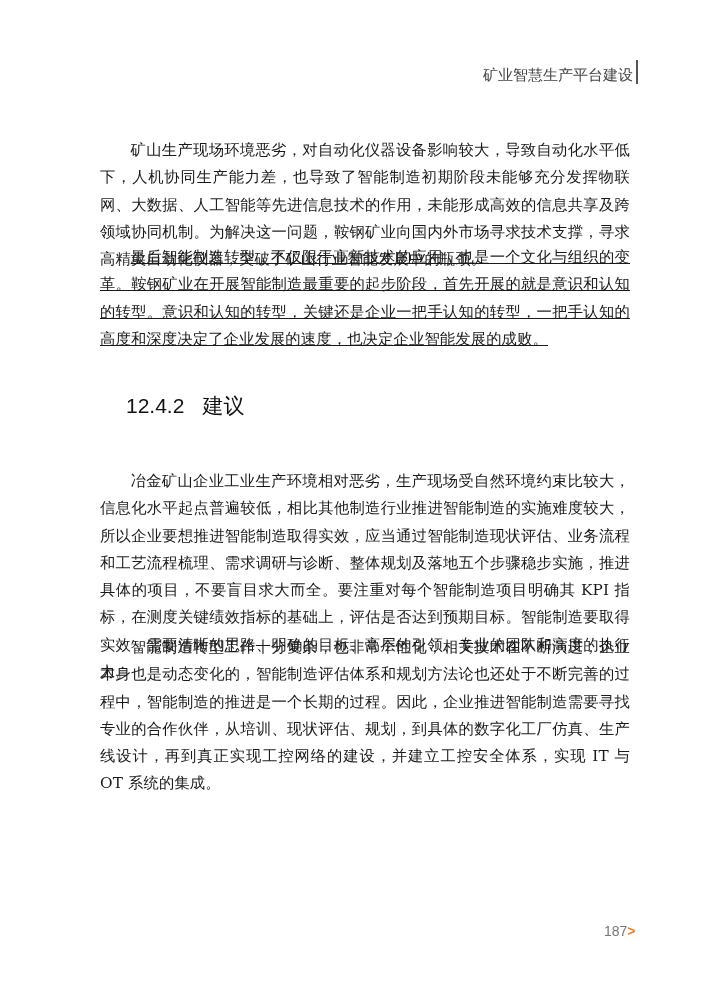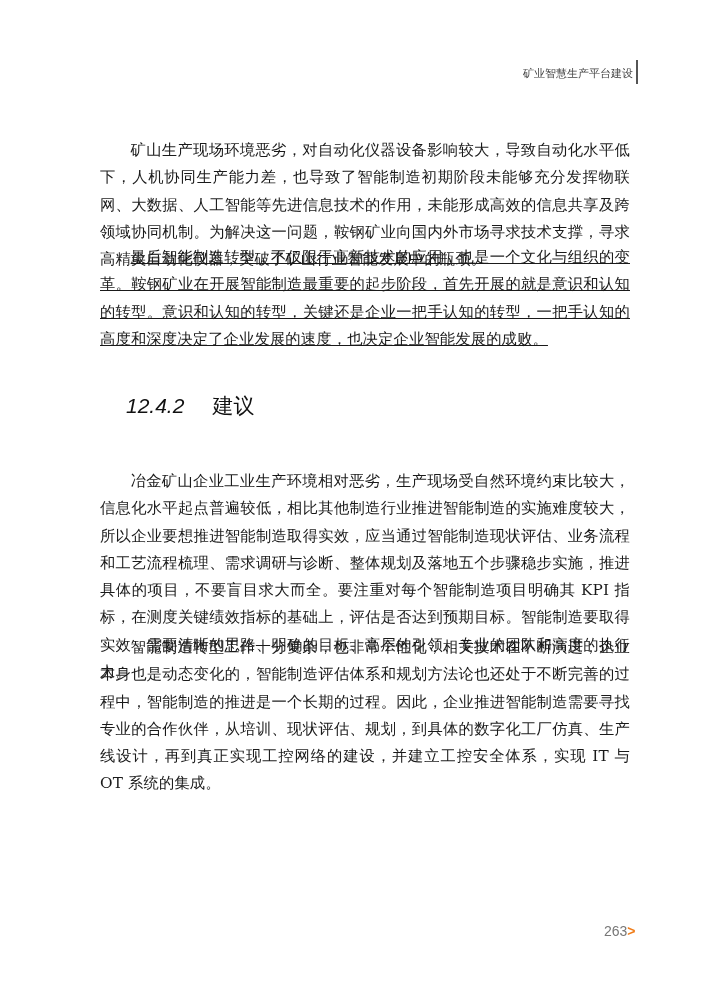--- a/index.html
+++ b/index.html
@@ -1,35 +1,35 @@
 <!DOCTYPE html>
 <html><head>
 <meta charset="utf-8">
 <style>
   html, body { margin:0; padding:0; background:#ffffff; }
   body { width:721px; height:1005px; position:relative; overflow:hidden; }
-  .header { position:absolute; top:66px; right:88px; font-family:Liberation Mono, monospace; font-size:11px; color:#444; }
+  .header { position:absolute; top:66px; right:88px; font-family:Liberation Mono, monospace; font-size:15px; color:#444; }
   .header-bar { position:absolute; top:60px; left:636px; width:2px; height:24px; background:#555; }
   .para { position:absolute; left:100px; width:530px; font-family:"DejaVu Serif", serif; font-size:15.3px; line-height:27.3px; color:#1a1a1a; text-align:justify; text-indent:2em; margin:0; letter-spacing:0.15px; }
   .heading { position:absolute; left:126px; top:392px; font-family:"Liberation Sans", sans-serif; font-size:21px; color:#111; }
-  .heading .num { margin-right:28px;font-style:italic; }
+  .heading .num { margin-right:18px; }
   .pageno { position:absolute; top:923px; left:604px; font-family:"Liberation Sans", sans-serif; font-size:14px; color:#777; }
   .pageno .arrow { color:#f07d1a; font-weight:bold; }
 </style>
 </head>
 <body>
 
 <div class="header">矿业智慧生产平台建设</div>
 <div class="header-bar"></div>
 
 <p class="para" style="top:114px;margin-top:23px;">矿山生产现场环境恶劣，对自动化仪器设备影响较大，导致自动化水平低下，人机协同生产能力差，也导致了智能制造初期阶段未能够充分发挥物联网、大数据、人工智能等先进信息技术的作用，未能形成高效的信息共享及跨领域协同机制。为解决这一问题，鞍钢矿业向国内外市场寻求技术支撑，寻求高精尖自动化仪器，突破了矿山行业智能发展中的瓶颈。</p>
 <p class="para" style="top:244px;text-decoration:underline;">最后智能制造转型，不仅限于高新技术的应用，也是一个文化与组织的变革。鞍钢矿业在开展智能制造最重要的起步阶段，首先开展的就是意识和认知的转型。意识和认知的转型，关键还是企业一把手认知的转型，一把手认知的高度和深度决定了企业发展的速度，也决定企业智能发展的成败。</p>
 
 <div class="heading">
   <span class="num">12.4.2</span><span>建议</span>
 </div>
 
 <p class="para" style="top:444px;margin-top:24px;">冶金矿山企业工业生产环境相对恶劣，生产现场受自然环境约束比较大，信息化水平起点普遍较低，相比其他制造行业推进智能制造的实施难度较大，所以企业要想推进智能制造取得实效，应当通过智能制造现状评估、业务流程和工艺流程梳理、需求调研与诊断、整体规划及落地五个步骤稳步实施，推进具体的项目，不要盲目求大而全。要注重对每个智能制造项目明确其 KPI 指标，在测度关键绩效指标的基础上，评估是否达到预期目标。智能制造要取得实效，需要清晰的思路、明确的目标、高层的引领、专业的团队和高度的执行力。</p>
 <p class="para" style="top:634px;">智能制造转型工作十分复杂，也非常个性化，相关技术在不断演进，企业本身也是动态变化的，智能制造评估体系和规划方法论也还处于不断完善的过程中，智能制造的推进是一个长期的过程。因此，企业推进智能制造需要寻找专业的合作伙伴，从培训、现状评估、规划，到具体的数字化工厂仿真、生产线设计，再到真正实现工控网络的建设，并建立工控安全体系，实现 IT 与 OT 系统的集成。</p>
 
 <div class="pageno">
-  <span>263</span><span class="arrow">&gt;</span>
+  <span>187</span><span class="arrow">&gt;</span>
 </div>
 
 </body></html>

